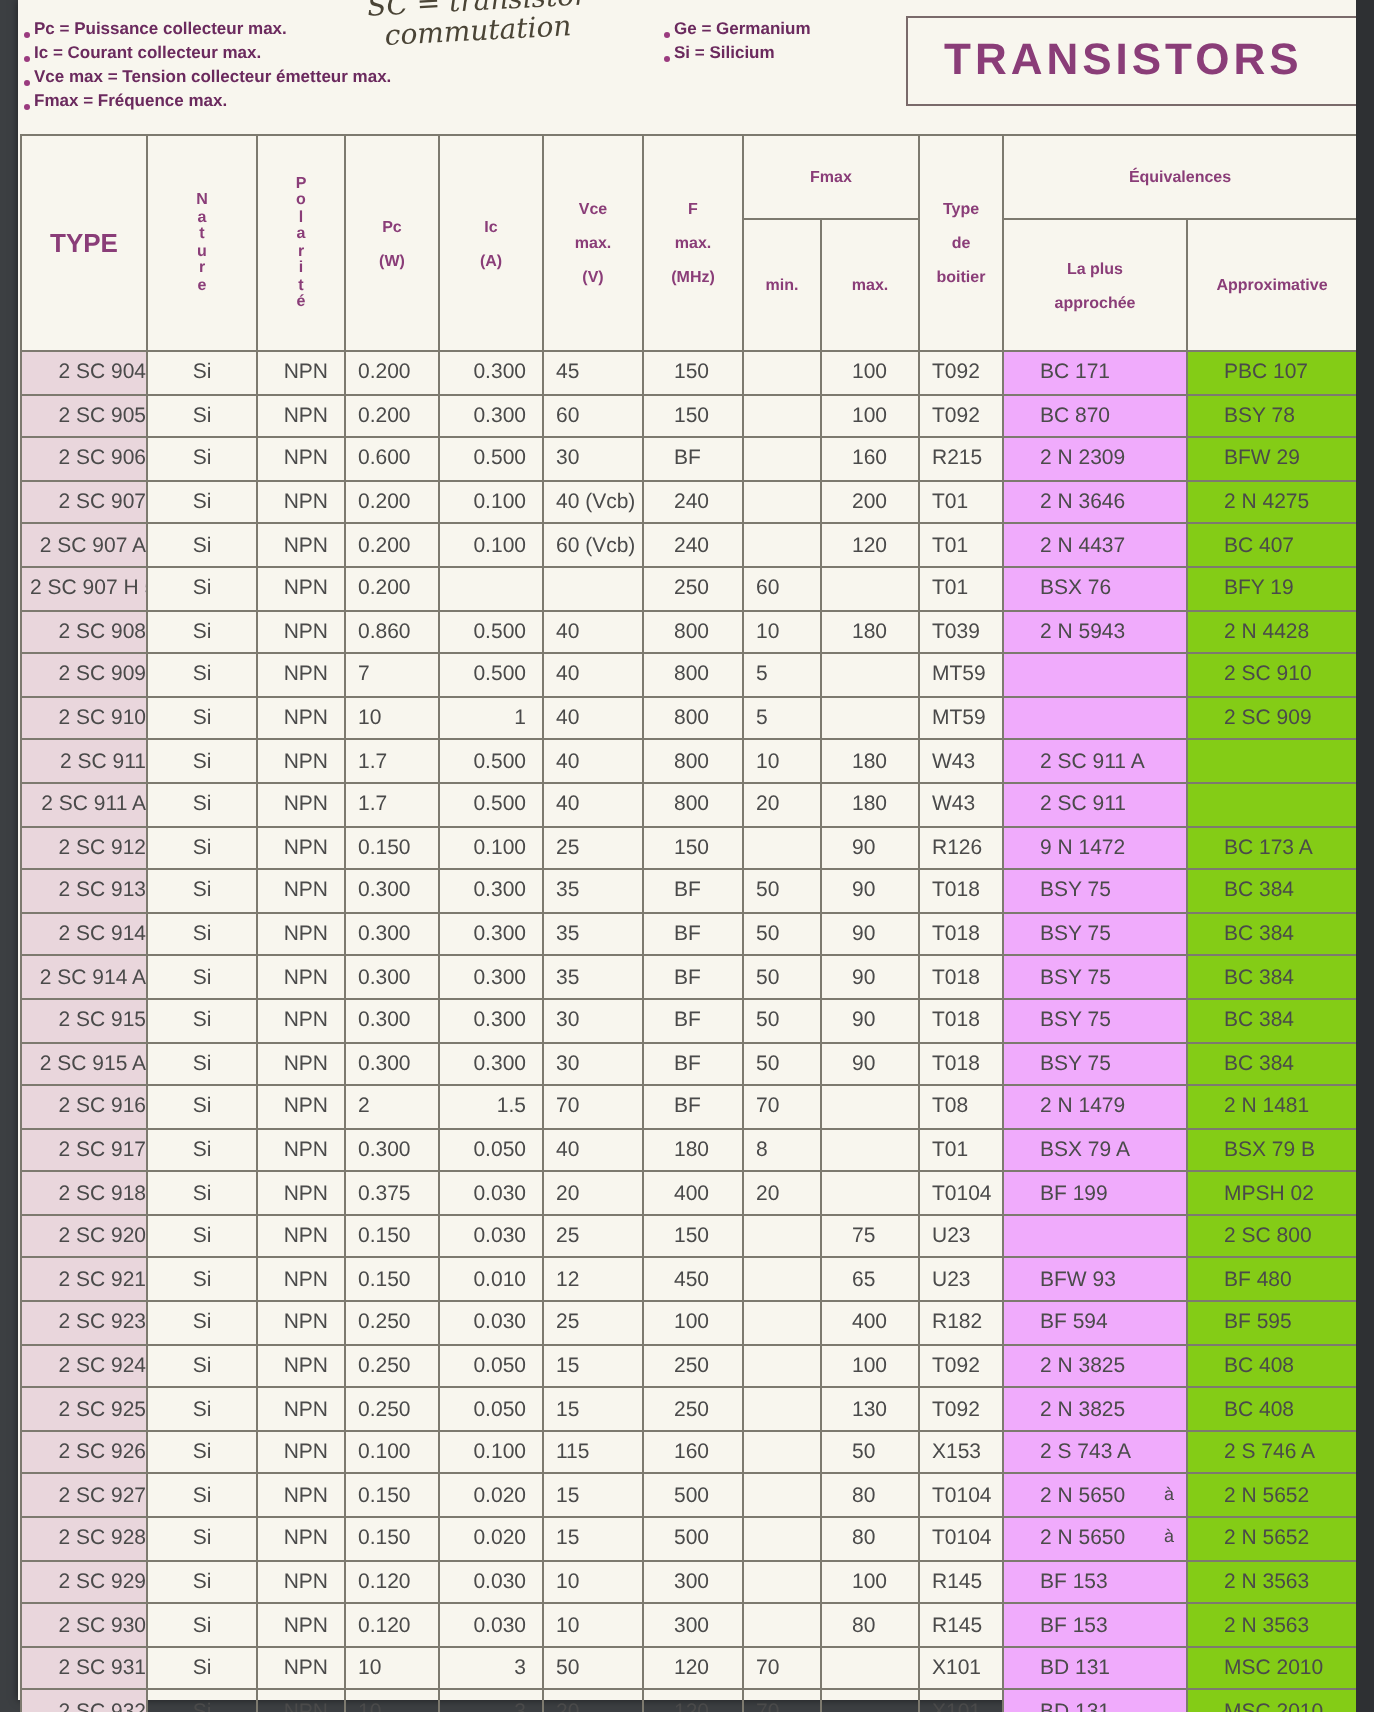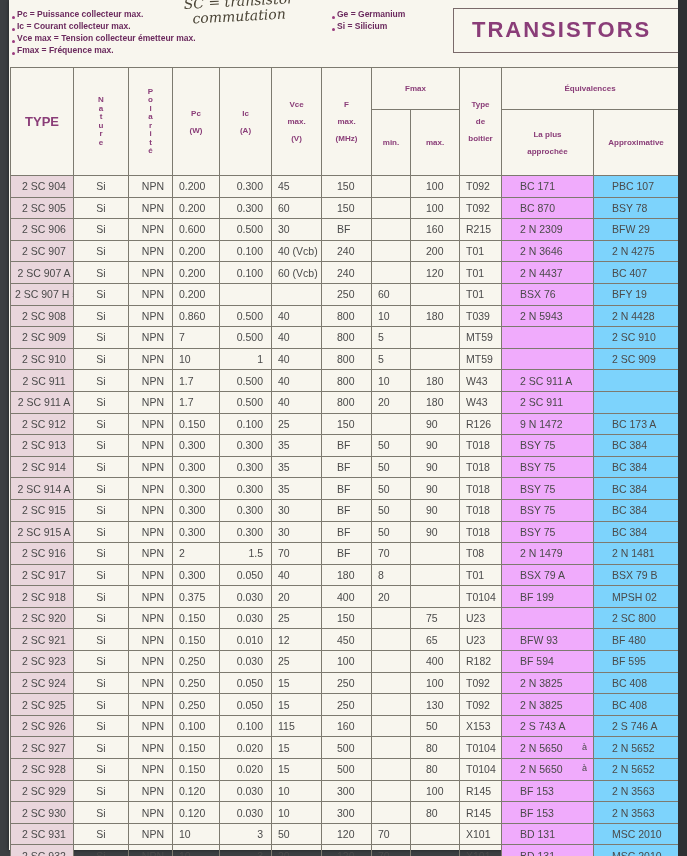--- a/index.html
+++ b/index.html
@@ -35,26 +35,26 @@
     position:absolute; left:1px; top:67px; border-collapse:collapse;
     table-layout:fixed; width:668px;
   }
   table.tx td, table.tx th {
     border:1px solid #7d7a6f; padding:0; font-size:10.5px; color:#4a4a4a;
     height:20.6px; white-space:nowrap; overflow:hidden;
   }
   table.tx th { color:#8a3d78; font-size:8px; font-weight:bold; line-height:17px; text-align:center; background:#f8f6ee; }
   table.tx th.type-h { font-size:13px; }
   table.tx th.vert { line-height:8.5px; }
-  .c-type { background:#e9d6dc; padding-left:4px !important; text-align:center; }
+  .c-type { background:#e9d6dc; padding-left:4px !important; text-align:right; }
   .c-ctr { text-align:center; }
   .c-right { text-align:right; padding-right:8px !important; }
   .c-left { text-align:left; padding-left:6px !important; }
   .c-eq { background:#f0abfc; text-align:left; padding-left:18px !important; }
-  .c-eq2 { background:#7dd3fc; text-align:left; padding-left:18px !important; }
+  .c-eq2 { background:#84cc16; text-align:left; padding-left:18px !important; }
   .c-num { text-align:left; padding-left:15px !important; }
   .a-mark { float:right; margin-right:6px; font-size:9px; }
   .shadow-right { position:absolute; right:0; top:0; width:9px; height:856px; background:#2e3033; }
 </style>
 </head>
 <body>
 
 <div class="page">
 
   <div class="legend legend-left">

